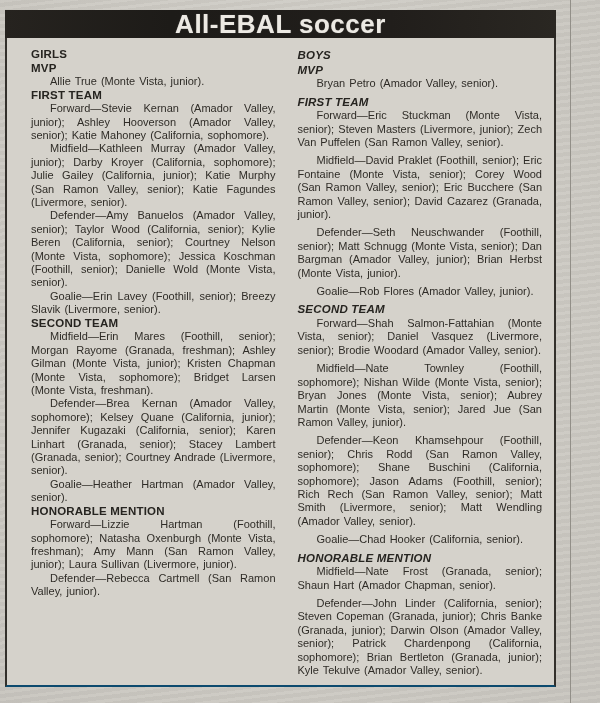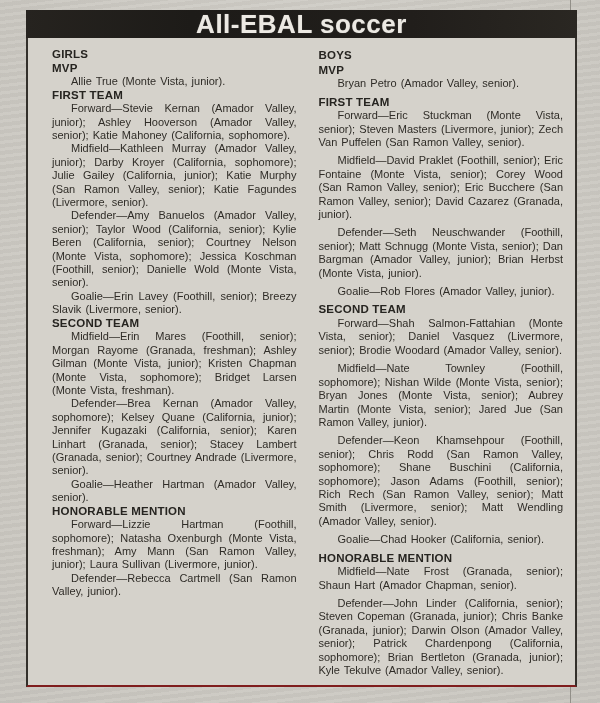--- a/index.html
+++ b/index.html
@@ -18,24 +18,23 @@
       radial-gradient(ellipse at 50% 40%, rgba(255,255,255,.06), rgba(0,0,0,.05));
   }
   .page-rule{
     position:absolute;left:570px;top:0;width:1px;height:703px;
     background:#928f88;
   }
   .clipping{
     position:absolute;left:5px;top:10px;width:551px;height:677px;
     border-left:2px solid #33302b;
     border-right:2px solid #33302b;
-    border-bottom:2px solid #7f1d1d;
+    border-bottom:2px solid #0c4a6e;
     box-sizing:border-box;
     background:#d5d2cb;
-    margin-left:21px;
   }
   .masthead{
     height:28px;
     margin:0 -2px;
     background:linear-gradient(90deg,#26231f,#1d1b18 30%,#211e1b 70%,#2a2722);
     display:flex;align-items:center;justify-content:center;
   }
   .masthead-title{
     color:#ece9e3;
     font-weight:bold;
@@ -65,21 +64,21 @@
     color:#262420;
     letter-spacing:.2px;
     text-align:left;
   }
   .column p.para{
     margin:0;
     text-indent:19px;
     word-spacing:1px;
   }
   .column[data-column="1"] p.para{margin-bottom:5px;}
-  .column[data-column="1"] h2.heading{margin-top:1px;}
+  .column[data-column="1"] h2.heading{margin-top:1px;font-style:italic;}
 </style>
 </head>
 <body>
 
 <div class="page-rule"></div>
 
 <div class="clipping">
   <div class="masthead">
     <span class="masthead-title">All-EBAL soccer</span>
   </div>

